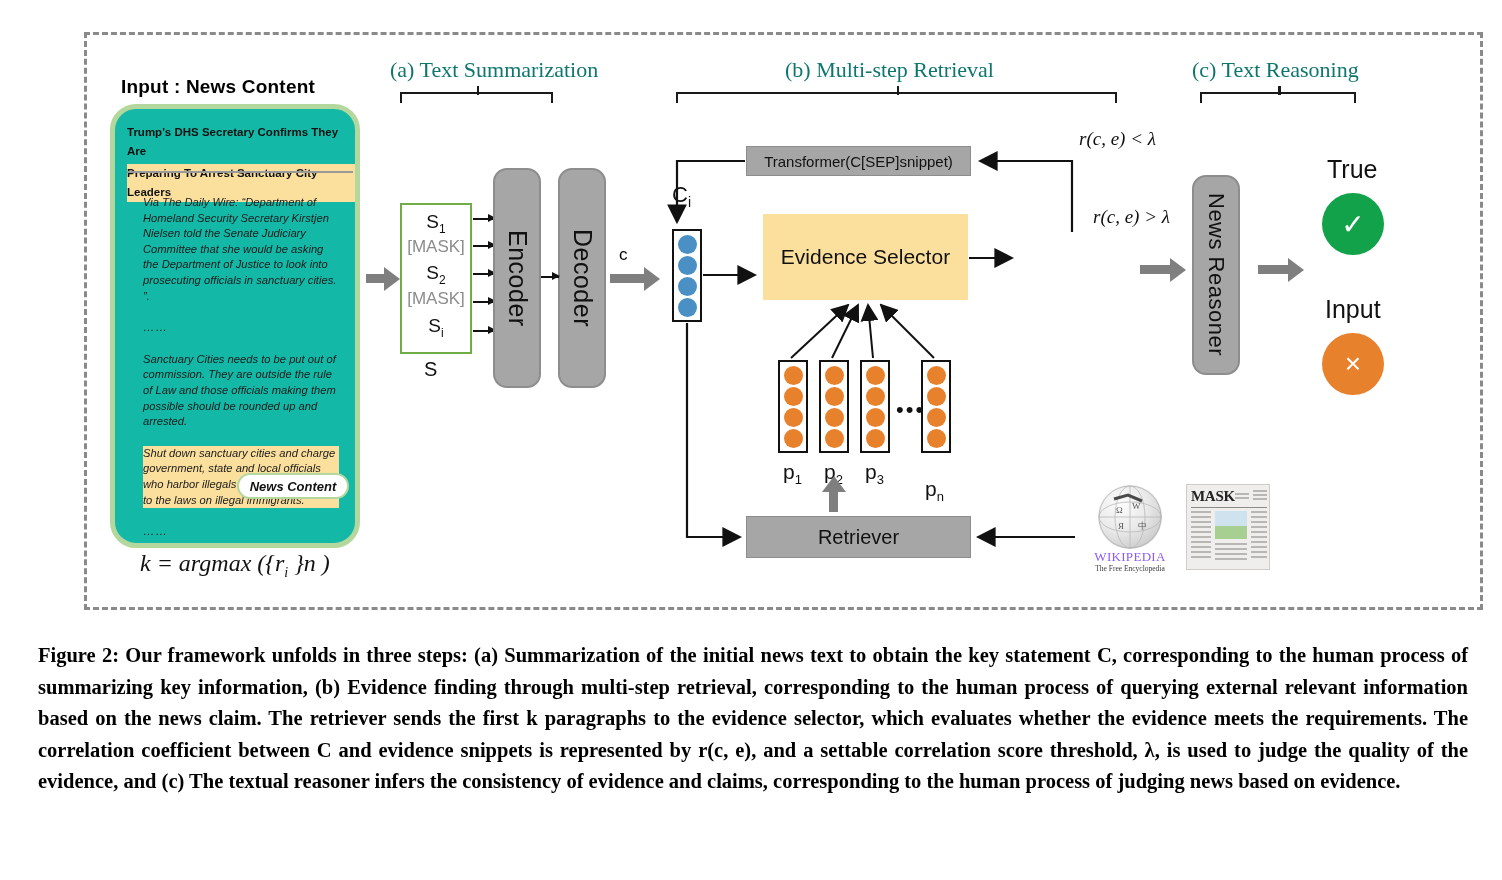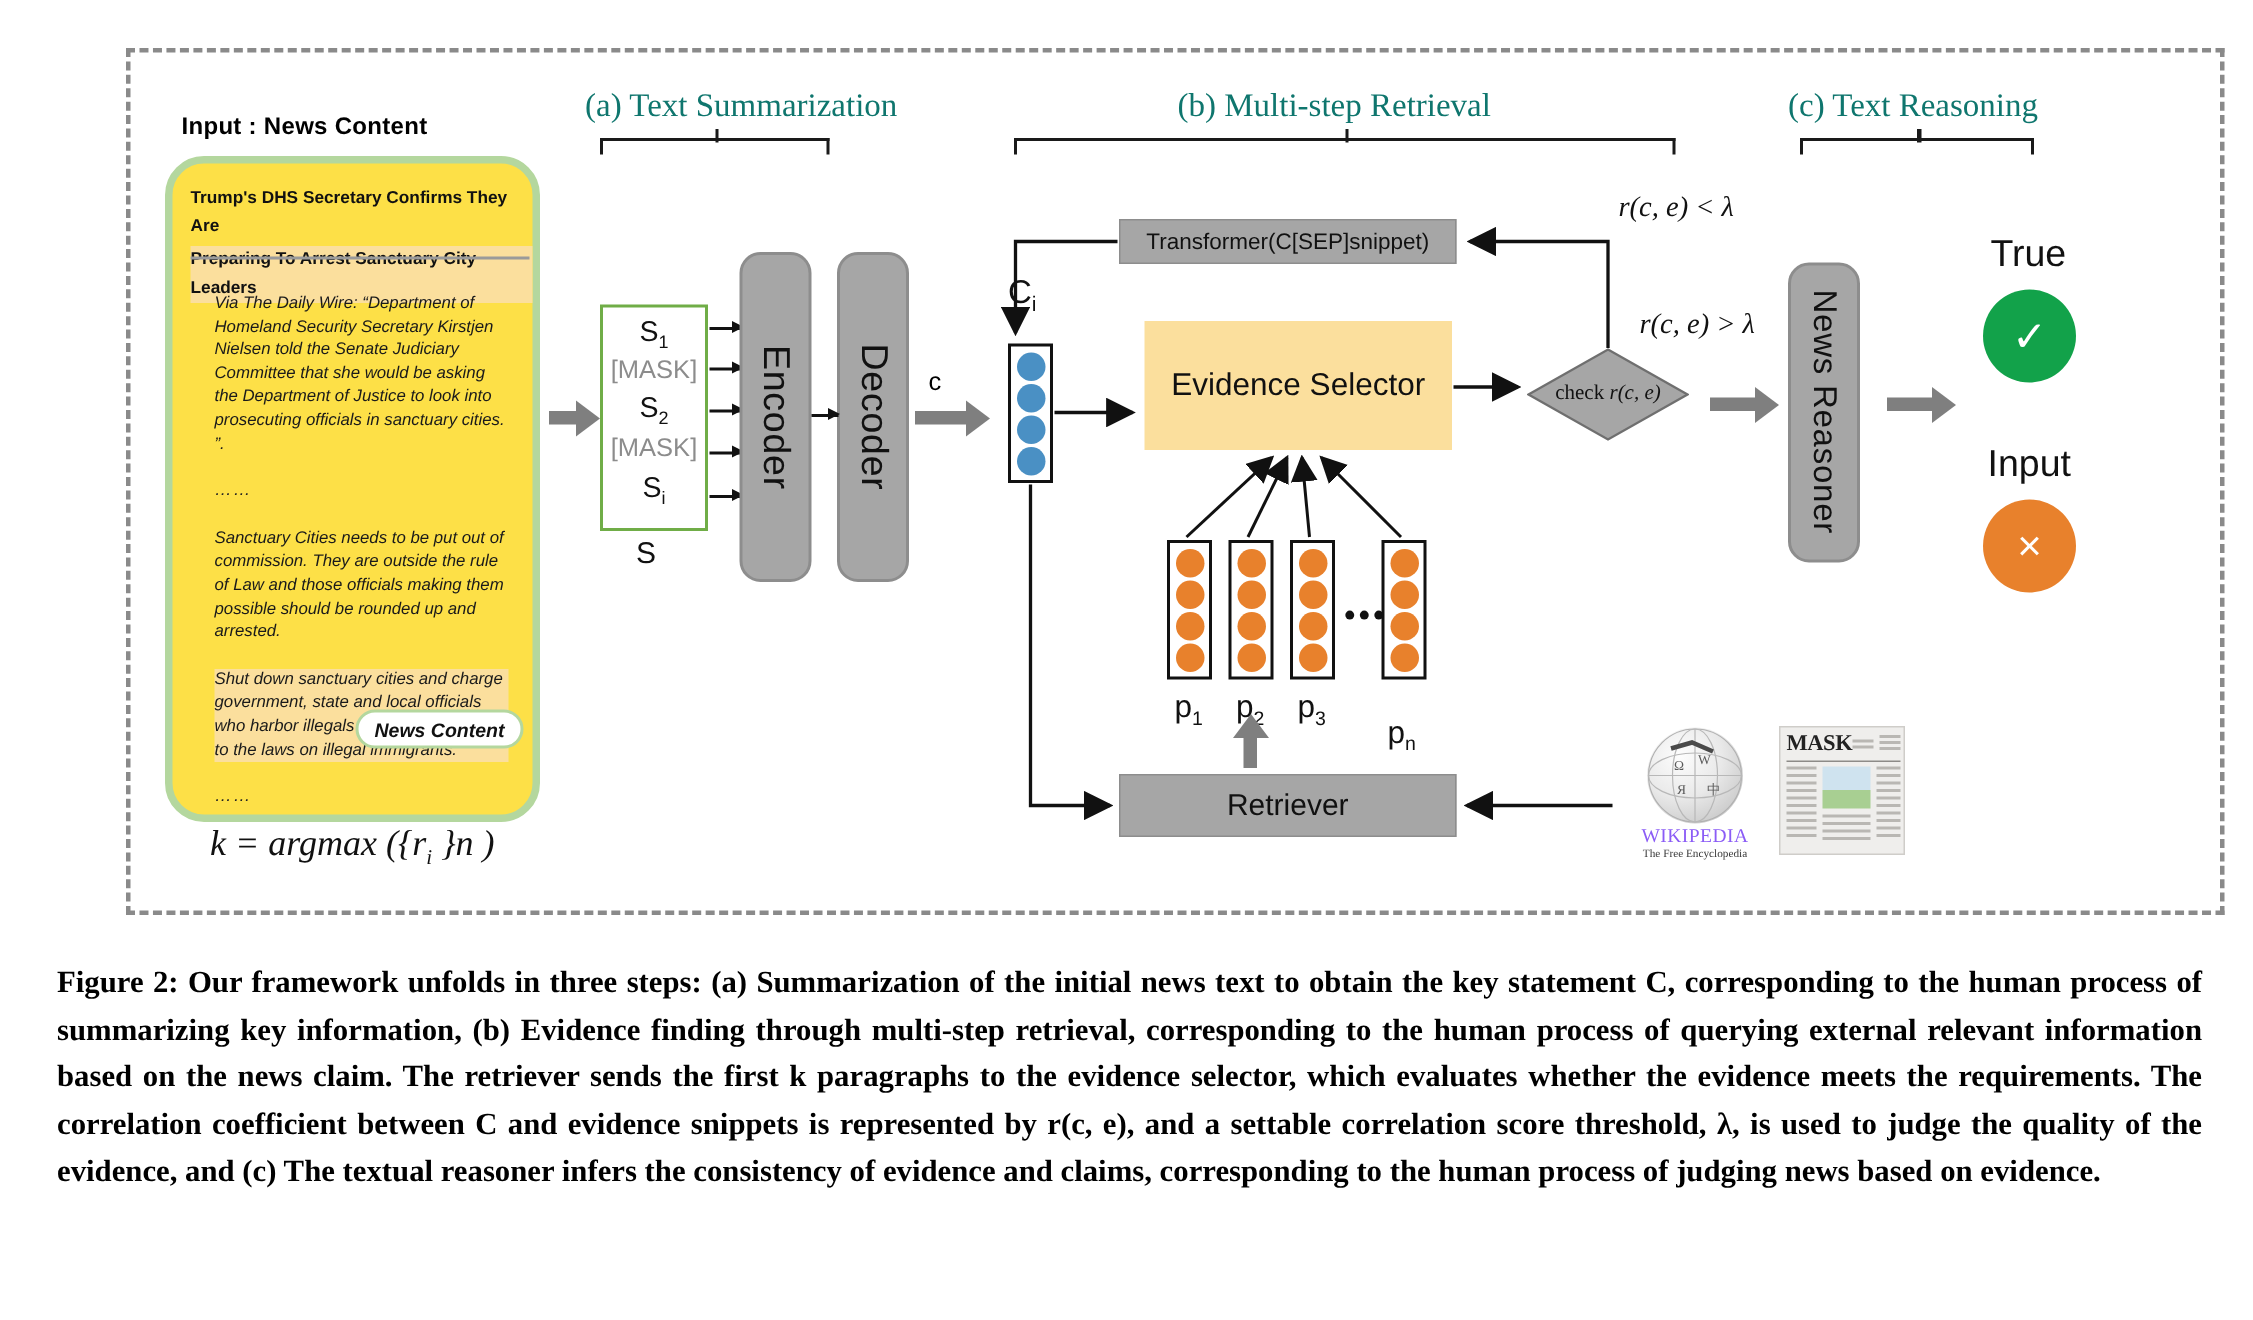--- a/index.html
+++ b/index.html
@@ -12,26 +12,26 @@
 
   
   .dashed-frame{
     position:absolute;left:84px;top:32px;width:1399px;height:578px;
     border:3px dashed #8a8a8a;box-sizing:border-box;
   }
 
   
   .txt{position:absolute;white-space:nowrap;color:#000;}
   .section-title{font-size:22px;color:#0f766e;font-family:Liberation Serif, serif;}
-  .input-title{font-size:16px;font-weight:bold;letter-spacing:.2px;}
+  .input-title{font-size:19px;font-weight:bold;letter-spacing:.2px;}
 
   
   .news-card{
     position:absolute;left:110px;top:104px;width:250px;height:444px;
-    border:5px solid #b4d79e;border-radius:26px;background:#fde047;box-sizing:border-box;
+    border:5px solid #b4d79e;border-radius:26px;background:#14b8a6;box-sizing:border-box;
   }
   .news-head{
     position:absolute;left:0;top:0;width:100%;
     font-size:11.5px;font-weight:bold;line-height:19px;color:#111;
     font-family:"Liberation Sans",sans-serif;
   }
   .hl{background:#fbdf9d;}
   .news-rule{position:absolute;left:12px;top:62px;width:226px;height:2px;background:#9a9a9a;}
   .news-body{
     position:absolute;left:12px;top:70px;width:228px;
@@ -256,28 +256,20 @@
     <div class="dot dot-blue" style="width:19px;height:19px;margin:1px 0;"></div>
     <div class="dot dot-blue" style="width:19px;height:19px;margin:1px 0;"></div>
     <div class="dot dot-blue" style="width:19px;height:19px;margin:1px 0;"></div>
     <div class="dot dot-blue" style="width:19px;height:19px;margin:1px 0;"></div>
   </div>
 
   <div class="transformer">Transformer(C[SEP]snippet)</div>
 
   <div class="evsel">Evidence Selector</div>
 
-  <div class="diamond-wrap">
-    <svg width="108" height="62" viewBox="0 0 108 62">
-      <polygon points="54,1 107,31 54,61 1,31" fill="#a6a6a6" stroke="#6f6f6f" stroke-width="1.5"></polygon>
-    </svg>
-    <div class="diamond-label">
-      <span style="font-style:normal;">check</span>&nbsp;<i>r(c, e)</i>
-    </div>
-  </div>
 
   <div class="math" style="left:1079px;top:128px;">r(c, e) &lt; λ</div>
   <div class="math" style="left:1093px;top:206px;">r(c, e) &gt; λ</div>
 
   <div class="vec" style="left:778px;top:360px;width:30px;height:93px;">
     <div class="dot dot-orange" style="width:19px;height:19px;margin:1px 0;"></div>
     <div class="dot dot-orange" style="width:19px;height:19px;margin:1px 0;"></div>
     <div class="dot dot-orange" style="width:19px;height:19px;margin:1px 0;"></div>
     <div class="dot dot-orange" style="width:19px;height:19px;margin:1px 0;"></div>
   </div>

